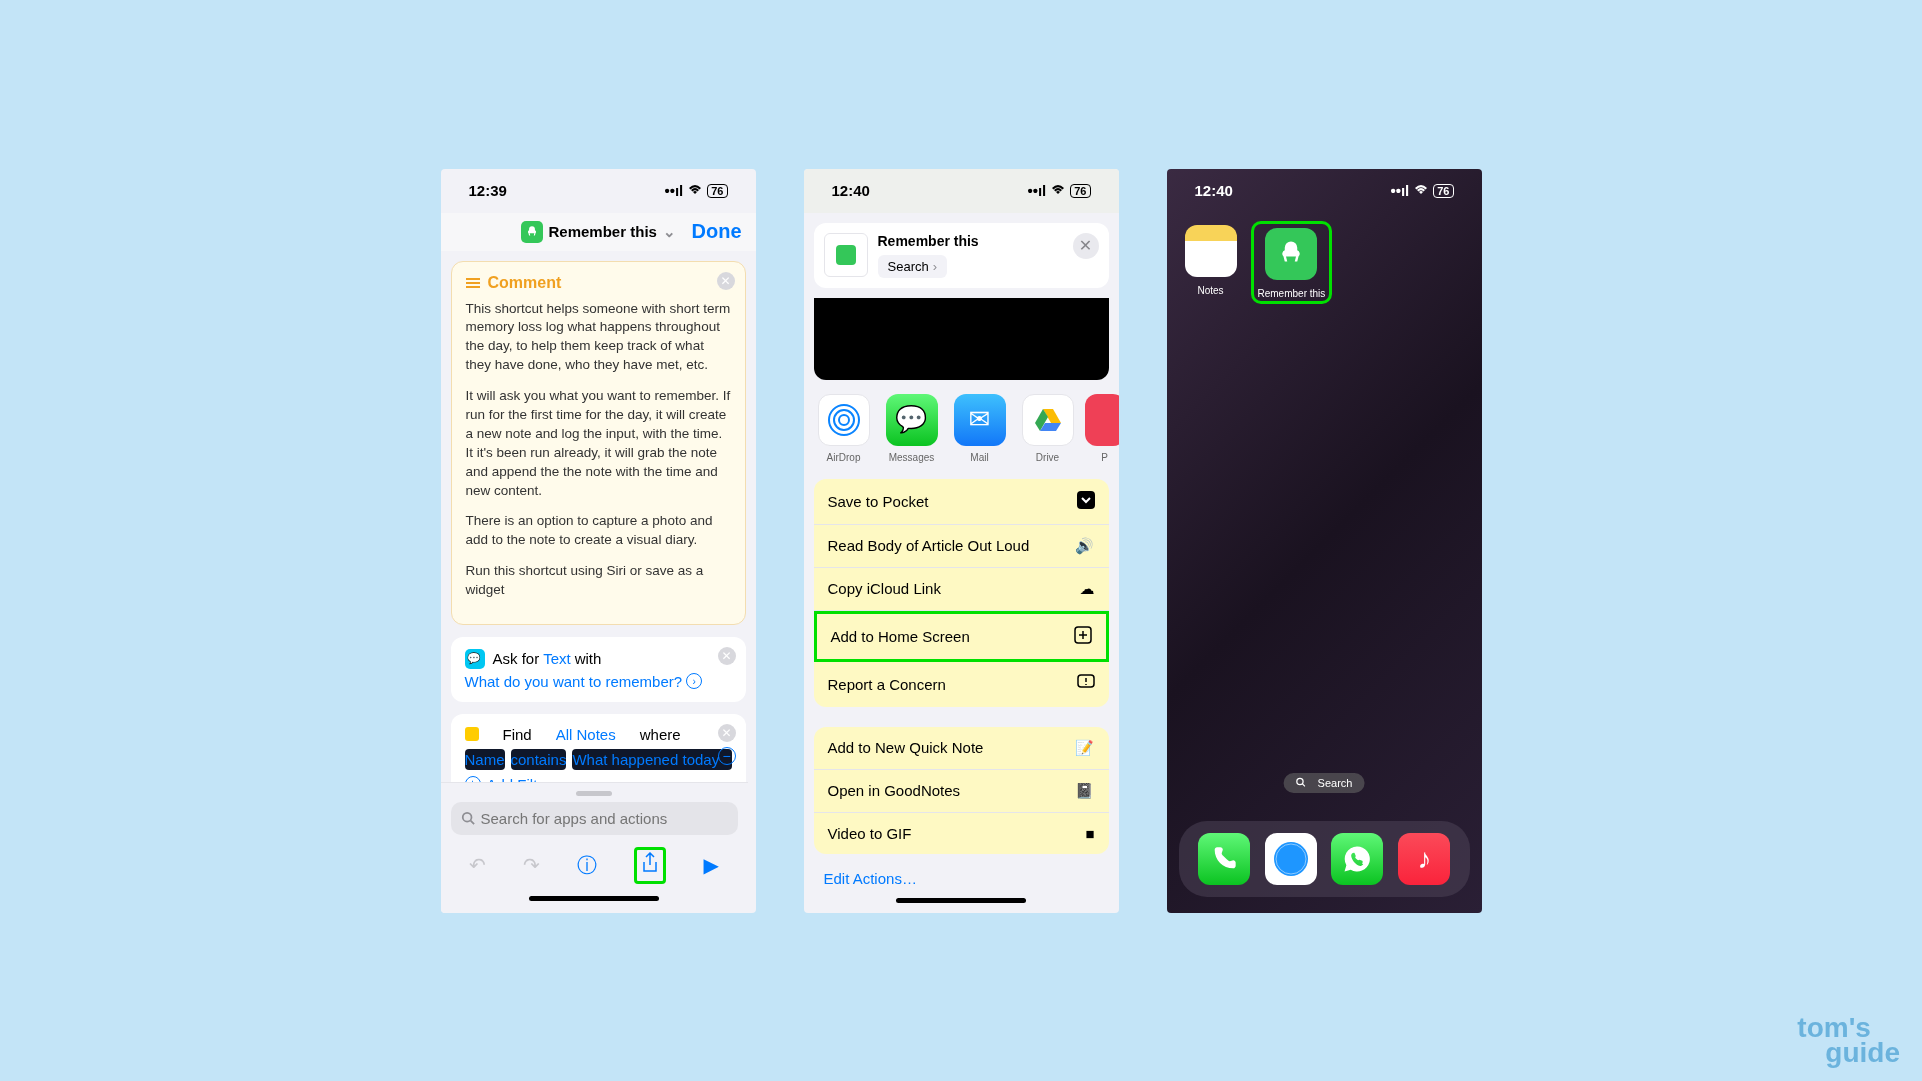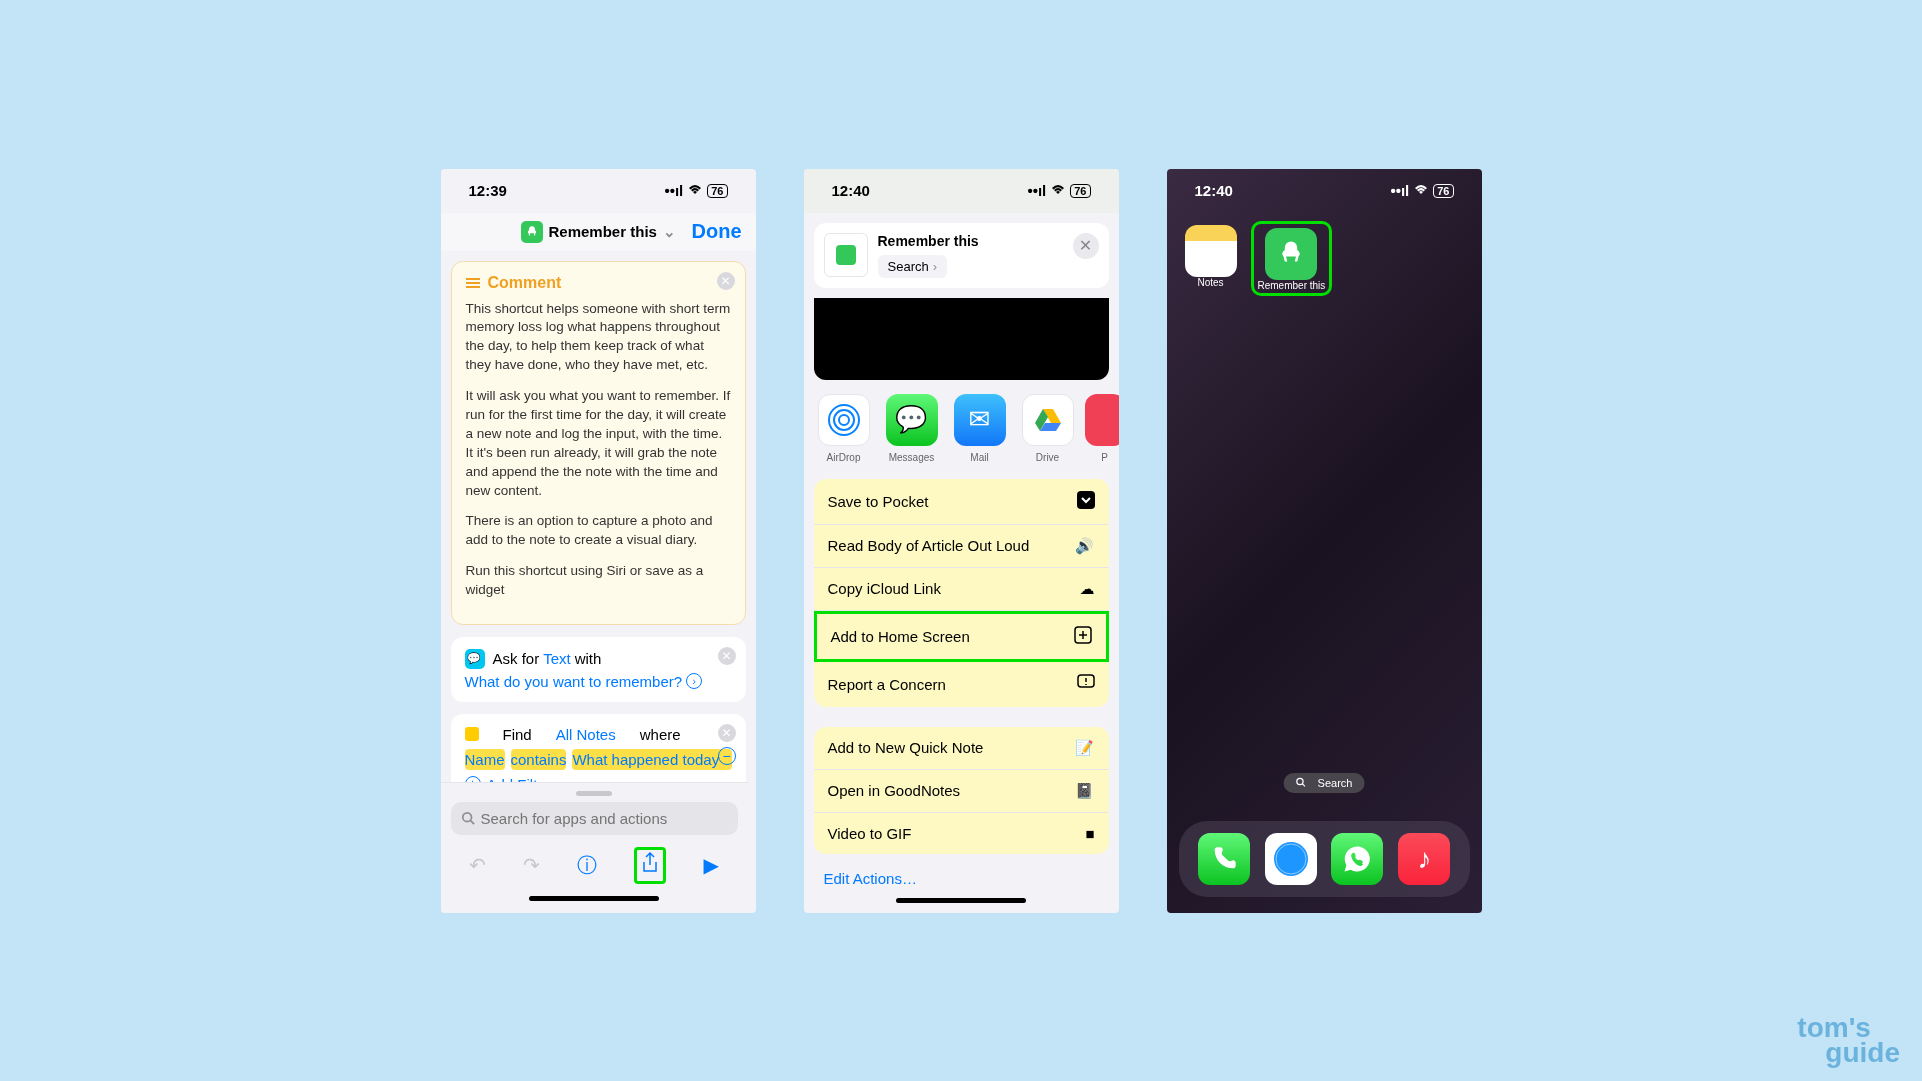--- a/index.html
+++ b/index.html
@@ -162,21 +162,21 @@
   margin-bottom: 6px;
 }
 .notes-dot { width: 14px; height: 14px; background: #fc0; border-radius: 3px; }
 .filter-row {
   display: flex;
   gap: 6px;
   margin-bottom: 6px;
   font-size: 15px;
 }
 .pill {
-  background: #fde047;
+  background: #0f172a;
   color: #007aff;
   padding: 2px 0;
   border-radius: 4px;
 }
 .minus-circle {
   width: 18px;
   height: 18px;
   border: 1.5px solid #007aff;
   border-radius: 50%;
   color: #007aff;
@@ -361,21 +361,21 @@
 .phone3 {
   background: linear-gradient(135deg, #3a2a42, #1a1220, #2a1f35);
 }
 .phone3 .status-bar { color: #fff; }
 .phone3 .battery-box { border-color: #fff; color: #fff; }
 .home-apps {
   display: flex;
   gap: 18px;
   padding: 12px 18px;
 }
-.home-app { display: flex; flex-direction: column; align-items: center; gap: 0; }
+.home-app { display: flex; flex-direction: column; align-items: center; gap: 8px; }
 .home-app-icon {
   width: 52px;
   height: 52px;
   border-radius: 12px;
   display: flex;
   align-items: center;
   justify-content: center;
   color: #fff;
   font-size: 26px;
 }

